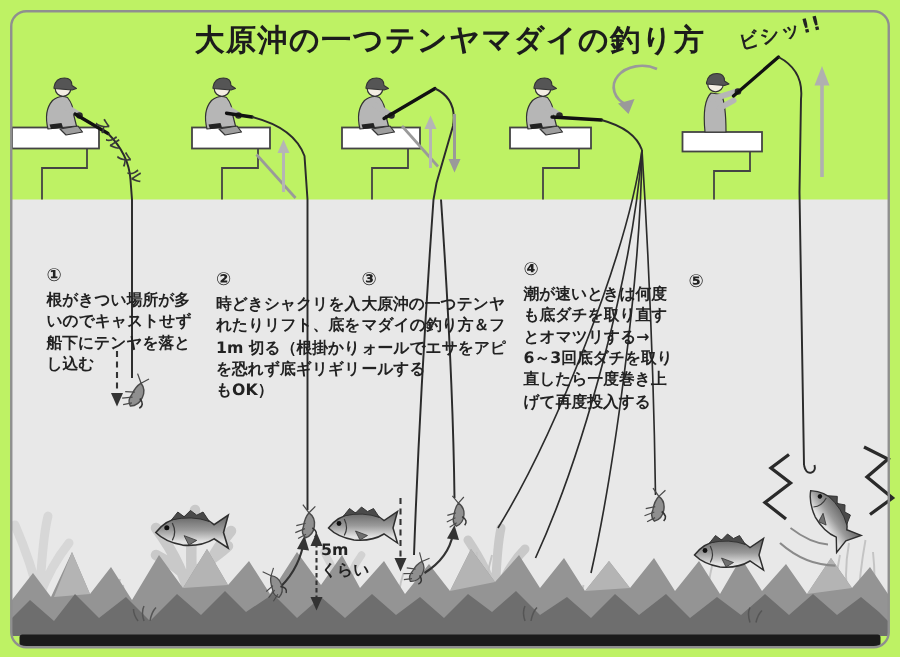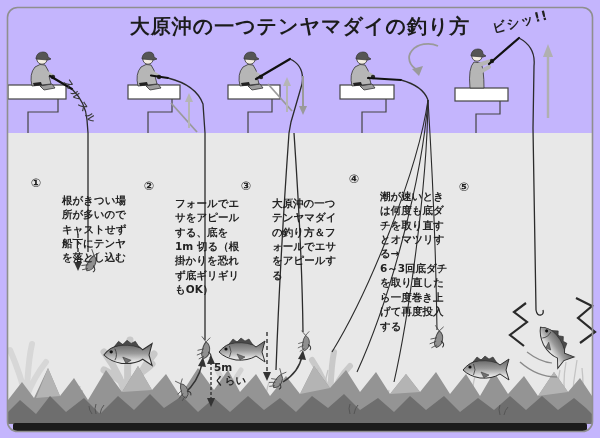--- a/index.html
+++ b/index.html
@@ -1,23 +1,23 @@
 <!DOCTYPE html>
 <html><head>
 <meta charset="utf-8">
 <style>
   html,body{margin:0;padding:0;background:#ffffff;}
-  .canvas{position:relative;width:600px;height:438px;background:#c4b5fd;overflow:hidden;
+  .canvas{position:relative;width:600px;height:438px;background:#bef264;overflow:hidden;
           font-family:"DejaVu Sans",sans-serif;}
   svg.art{position:absolute;left:0;top:0;}
   .title{position:absolute;left:0;top:13px;width:600px;text-align:center;
          font-size:20px;font-weight:800;color:#1c1c1c;letter-spacing:1px;}
   .step{position:absolute;font-weight:700;color:#222;font-size:10.5px;line-height:1.38;}
   .step .step-num{font-size:12px;margin-bottom:1px;}
-  .step .step-text{white-space:pre-line;margin-left:31px;}
+  .step .step-text{white-space:pre-line;}
   .step1{left:31px;top:175px;width:104px;}
   .step2{left:144px;top:178px;width:99px;}
   .step3{left:241px;top:178px;width:103px;}
   .step4{left:349px;top:171px;width:104px;}
   .step5{left:459px;top:179px;width:112px;}
   .label-1m{position:absolute;left:214px;top:361px;font-size:10.5px;font-weight:700;
             color:#222;white-space:pre-line;line-height:1.25;}
   .label-drop{position:absolute;left:72px;top:76px;font-size:10px;font-weight:700;color:#3a3a3a;
               letter-spacing:3px;transform:rotate(57deg);transform-origin:left top;}
   .label-strike{position:absolute;left:492px;top:13px;font-size:13px;font-weight:800;color:#222;
@@ -242,21 +242,21 @@
 </svg>
 
 <div class="title">大原沖の一つテンヤマダイの釣り方</div>
 
 <div class="step step1">
   <div class="step-num">①</div>
   <div class="step-text">根がきつい場所が多いのでキャストせず船下にテンヤを落とし込む</div>
 </div>
 <div class="step step2">
   <div class="step-num">②</div>
-  <div class="step-text">フォールでエサをアピールする、底を1m 切る（根掛かりを恐れず底ギリギリもOK）</div>
+  <div class="step-text">時どきシャクリを入れたりリフト、底を1m 切る（根掛かりを恐れず底ギリギリもOK）</div>
 </div>
 <div class="step step3">
   <div class="step-num">③</div>
   <div class="step-text">大原沖の一つテンヤマダイの釣り方＆フォールでエサをアピールする</div>
 </div>
 <div class="step step4">
   <div class="step-num">④</div>
   <div class="step-text">潮が速いときは何度も底ダチを取り直すとオマツリする→
 6～3回底ダチを取り直したら一度巻き上げて再度投入する</div>
 </div>

